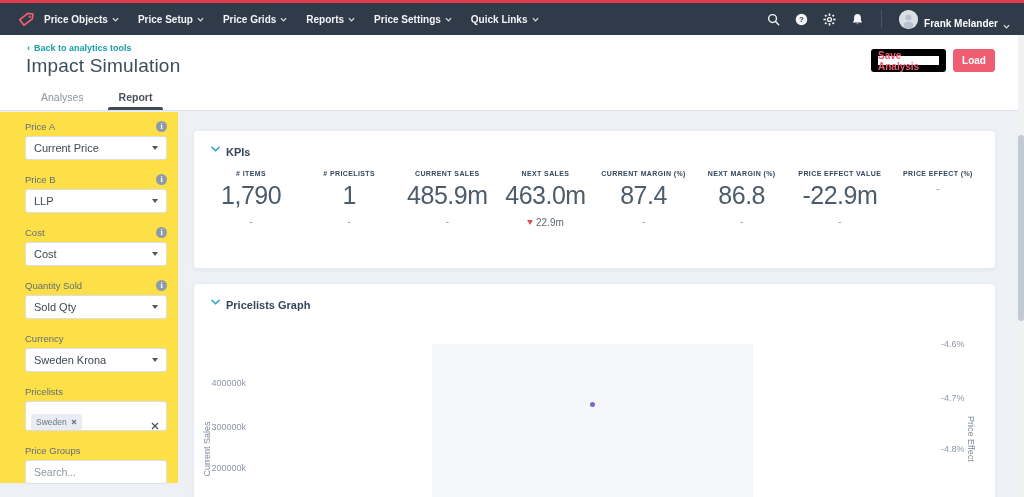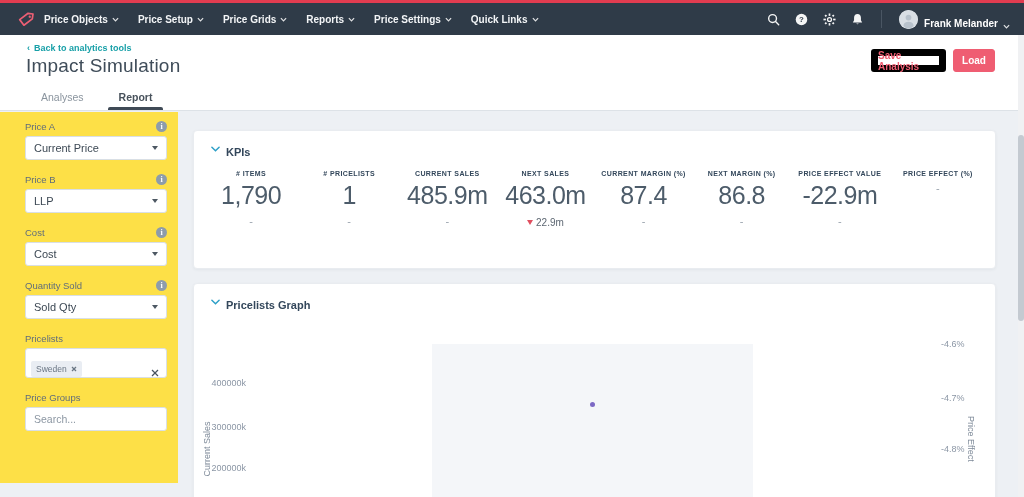--- a/index.html
+++ b/index.html
@@ -250,20 +250,29 @@
       <div class="flabel-row">
         <span class="flabel">Quantity Sold</span>
         <span class="info-icon">i</span>
       </div>
       <div class="select">
         <span class="grow">Sold Qty</span>
         <span class="caret"></span>
       </div>
     </div>
 
+    <div class="fgroup">
+      <div class="flabel-row">
+        <span class="flabel">Currency</span>
+      </div>
+      <div class="select">
+        <span class="grow">Sweden Krona</span>
+        <span class="caret"></span>
+      </div>
+    </div>
 
     <div class="fgroup">
       <div class="flabel-row">
         <span class="flabel">Pricelists</span>
       </div>
       <div class="chipbox">
         <span class="chip">
           <span>Sweden</span>
           <svg width="6" height="6" viewBox="0 0 6 6">
               <line x1="1" y1="1" x2="5" y2="5" stroke="#6a7684" stroke-width="1.2"></line>

